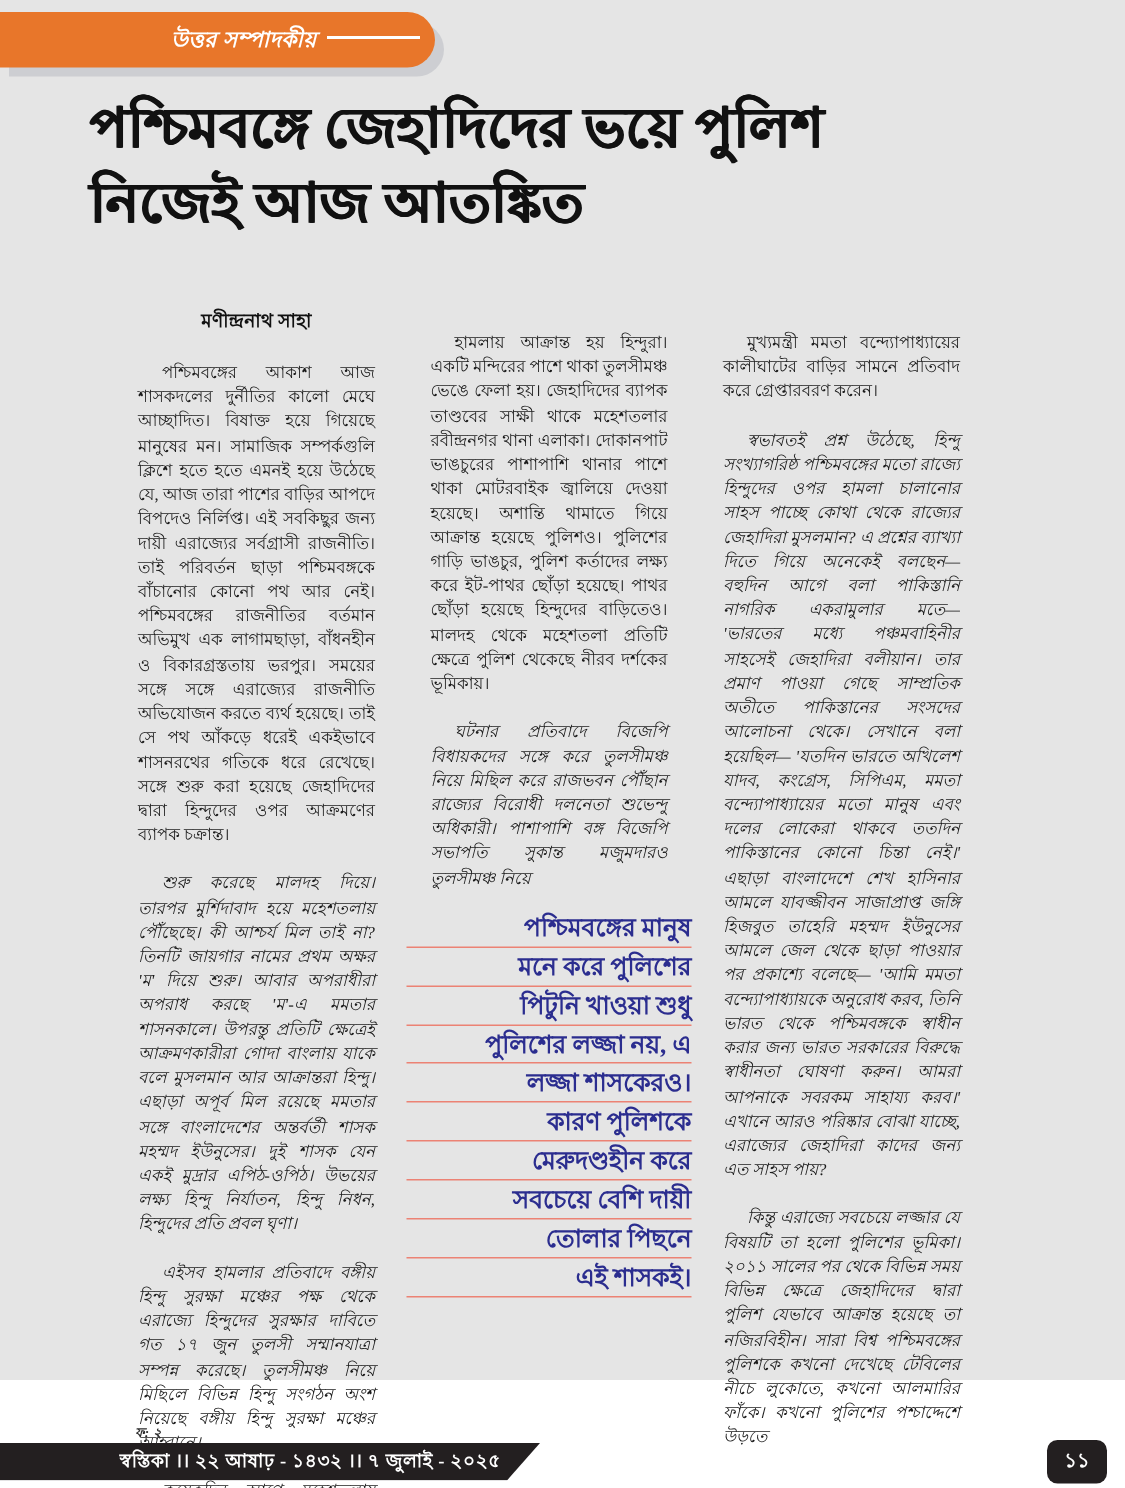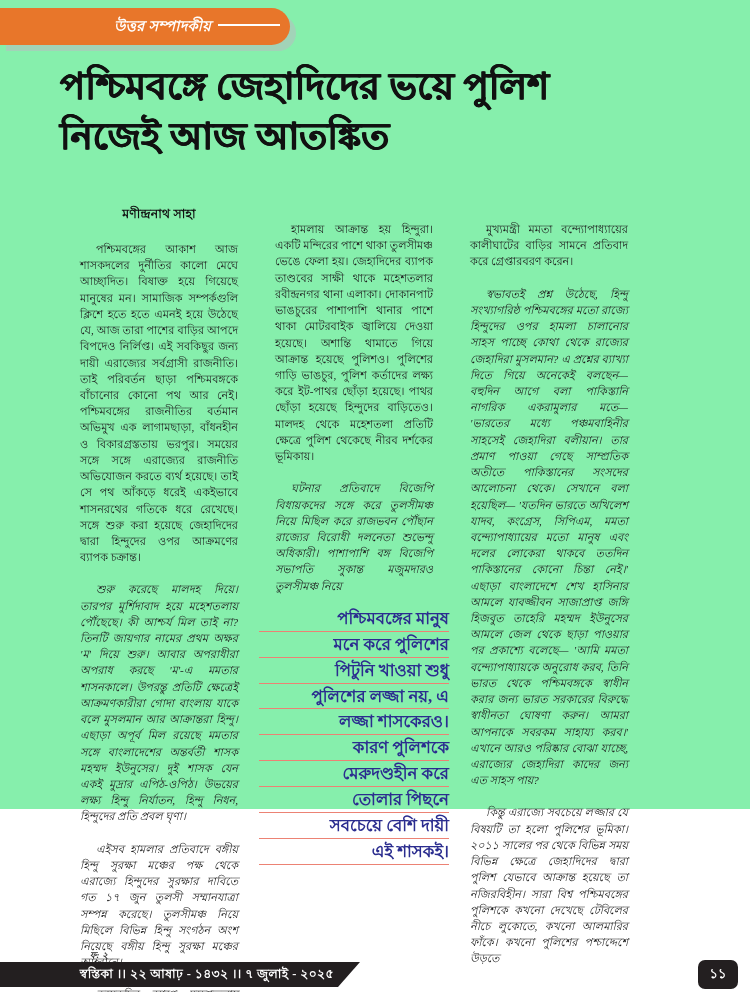--- a/index.html
+++ b/index.html
@@ -15,22 +15,22 @@
     font-family: "Liberation Serif", "DejaVu Serif", serif;
     color: #1a1a1a;
     overflow: hidden;
   }
 
   
   .page {
     position: absolute;
     inset: 0;
     width: 750px;
-    height: 809px;
-    background: #86efac;
+    height: 920px;
+    background: #e5e5e5;
   }
 
   
   .banner-wrap {
     position: absolute;
     left: 0;
     top: 8px;
     width: 296px;
     height: 40px;
   }
@@ -93,21 +93,21 @@
     letter-spacing: .2px;
     color: #111111;
     white-space: nowrap;
     text-shadow: 0.6px 0 0 #111, -0.6px 0 0 #111;
   }
   .headline-line.l2 { font-size: 37px; }
 
   
   .columns {
     position: absolute;
-    left: 64px;
+    left: 76px;
     top: 205px;
     width: 600px;
     height: 735px;
     display: flex;
     gap: 5px;
   }
   .col {
     width: 190px;
     position: relative;
   }
@@ -234,22 +234,22 @@
       <p class="body">ঘটনার প্রতিবাদে বিজেপি বিধায়কদের সঙ্গে করে তুলসীমঞ্চ নিয়ে মিছিল করে রাজভবন পৌঁছান রাজ্যের বিরোধী দলনেতা শুভেন্দু অধিকারী। পাশাপাশি বঙ্গ বিজেপি সভাপতি সুকান্ত মজুমদারও তুলসীমঞ্চ নিয়ে</p>
 
       <div class="pullquote">
         <span class="pq-line">পশ্চিমবঙ্গের মানুষ</span>
         <span class="pq-line">মনে করে পুলিশের</span>
         <span class="pq-line">পিটুনি খাওয়া শুধু</span>
         <span class="pq-line">পুলিশের লজ্জা নয়, এ</span>
         <span class="pq-line">লজ্জা শাসকেরও।</span>
         <span class="pq-line">কারণ পুলিশকে</span>
         <span class="pq-line">মেরুদণ্ডহীন করে</span>
+        <span class="pq-line">সবচেয়ে বেশি দায়ী</span>
         <span class="pq-line">তোলার পিছনে</span>
-        <span class="pq-line">সবচেয়ে বেশি দায়ী</span>
         <span class="pq-line">এই শাসকই।</span>
       </div>
     </div>
 
     <div class="col">
       <p class="body">মুখ্যমন্ত্রী মমতা বন্দ্যোপাধ্যায়ের কালীঘাটের বাড়ির সামনে প্রতিবাদ করে গ্রেপ্তারবরণ করেন।</p>
       <p class="body">স্বভাবতই প্রশ্ন উঠেছে, হিন্দু সংখ্যাগরিষ্ঠ পশ্চিমবঙ্গের মতো রাজ্যে হিন্দুদের ওপর হামলা চালানোর সাহস পাচ্ছে কোথা থেকে রাজ্যের জেহাদিরা মুসলমান? এ প্রশ্নের ব্যাখ্যা দিতে গিয়ে অনেকেই বলছেন— বহুদিন আগে বলা পাকিস্তানি নাগরিক একরামুলার মতে— 'ভারতের মধ্যে পঞ্চমবাহিনীর সাহসেই জেহাদিরা বলীয়ান। তার প্রমাণ পাওয়া গেছে সাম্প্রতিক অতীতে পাকিস্তানের সংসদের আলোচনা থেকে। সেখানে বলা হয়েছিল— 'যতদিন ভারতে অখিলেশ যাদব, কংগ্রেস, সিপিএম, মমতা বন্দ্যোপাধ্যায়ের মতো মানুষ এবং দলের লোকেরা থাকবে ততদিন পাকিস্তানের কোনো চিন্তা নেই।' এছাড়া বাংলাদেশে শেখ হাসিনার আমলে যাবজ্জীবন সাজাপ্রাপ্ত জঙ্গি হিজবুত তাহেরি মহম্মদ ইউনুসের আমলে জেল থেকে ছাড়া পাওয়ার পর প্রকাশ্যে বলেছে— 'আমি মমতা বন্দ্যোপাধ্যায়কে অনুরোধ করব, তিনি ভারত থেকে পশ্চিমবঙ্গকে স্বাধীন করার জন্য ভারত সরকারের বিরুদ্ধে স্বাধীনতা ঘোষণা করুন। আমরা আপনাকে সবরকম সাহায্য করব।' এখানে আরও পরিষ্কার বোঝা যাচ্ছে, এরাজ্যের জেহাদিরা কাদের জন্য এত সাহস পায়?</p>
       <p class="body">কিন্তু এরাজ্যে সবচেয়ে লজ্জার যে বিষয়টি তা হলো পুলিশের ভূমিকা। ২০১১ সালের পর থেকে বিভিন্ন সময় বিভিন্ন ক্ষেত্রে জেহাদিদের দ্বারা পুলিশ যেভাবে আক্রান্ত হয়েছে তা নজিরবিহীন। সারা বিশ্ব পশ্চিমবঙ্গের পুলিশকে কখনো দেখেছে টেবিলের নীচে লুকোতে, কখনো আলমারির ফাঁকে। কখনো পুলিশের পশ্চাদ্দেশে উড়তে</p>
     </div>
 

